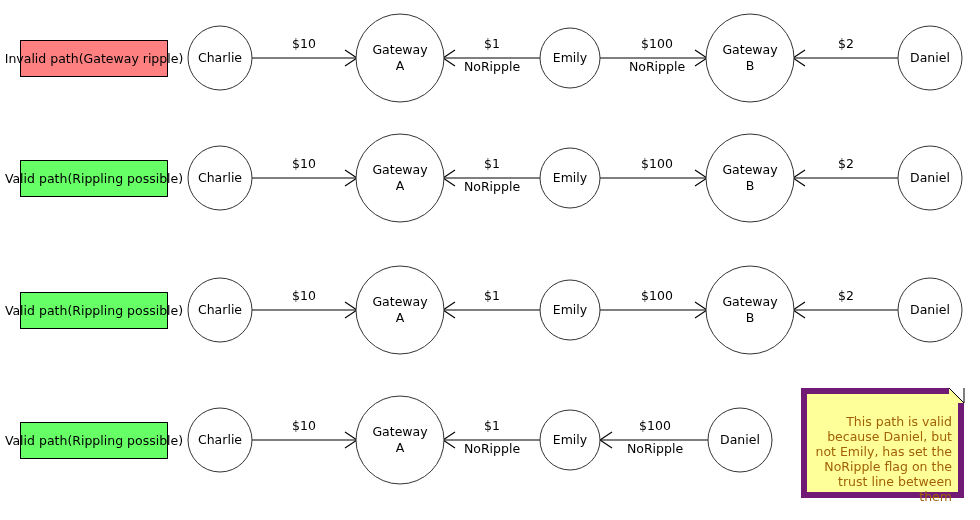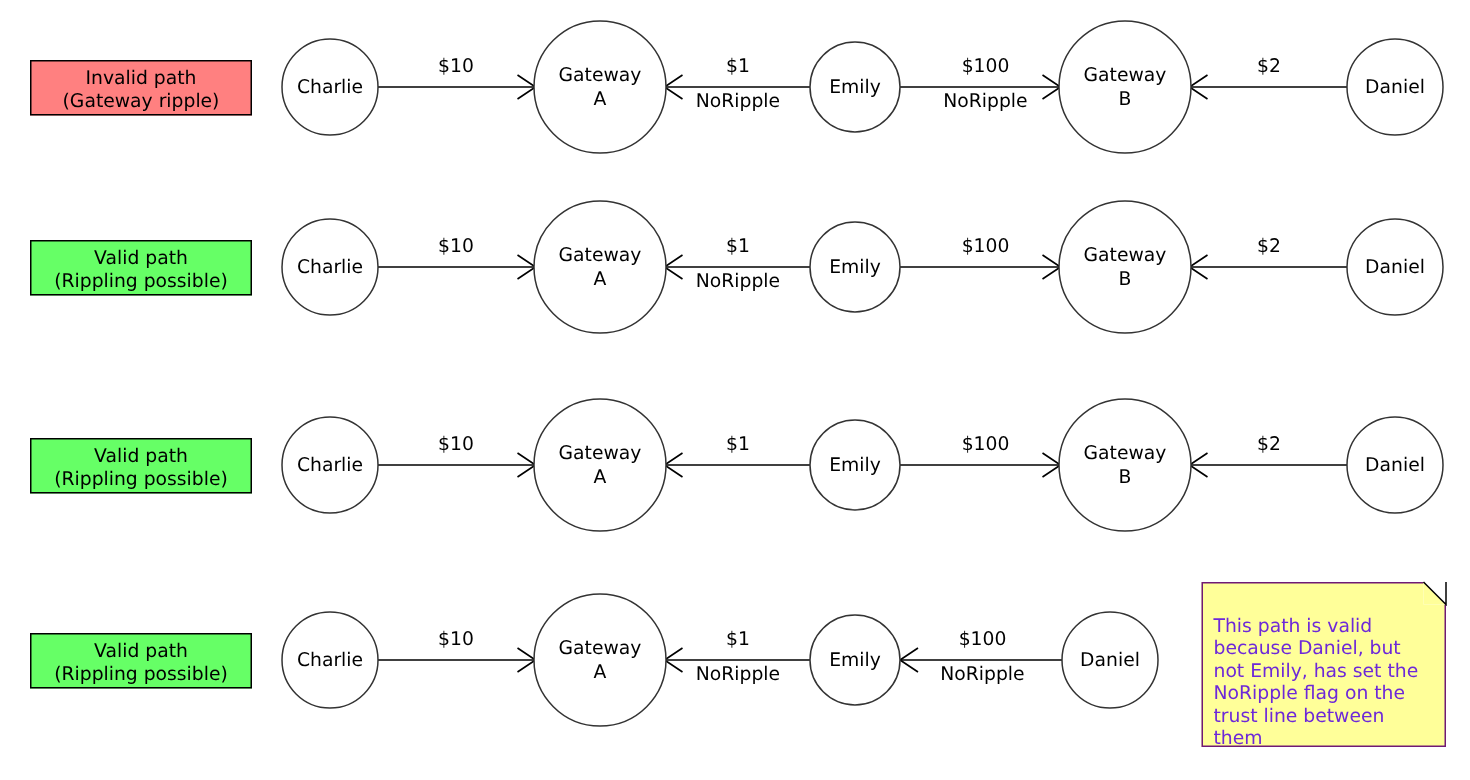--- a/index.html
+++ b/index.html
@@ -12,35 +12,36 @@
     position:relative;
   }
   #stage{position:absolute;left:0;top:0;width:980px;height:520px;}
   svg#diagram{position:absolute;left:0;top:0;width:980px;height:520px;display:block;}
 
   .legend-box{
     position:absolute;
     width:148px;height:37px;
     border:1px solid #000;
     box-sizing:border-box;
-    display:flex;flex-direction:column;
+    display:flex;flex-direction:row;
     align-items:center;justify-content:center;
     font-size:12.5px;line-height:15px;color:#000;
     text-align:center;
   }
   .legend-box span{display:block;white-space:nowrap;}
 
   .note{
     position:absolute;
     box-sizing:border-box;
     background:#ffff99;
-    border:1px solid #701a75;
-    font-size:12.5px;line-height:15px;color:#6d28d9;
+    border:6px solid #701a75;
+    font-size:12.5px;line-height:15px;color:#a16207;
     padding:5px 6px 4px 7px;
     white-space:pre-line;
+    text-align:right;
   }
   .note-fold{
     position:absolute;
     width:0;height:0;
     border-left:15px solid #ffff99;
     border-top:15px solid #ffffff;
   }
   .node-label{
     font-family:"DejaVu Sans","Liberation Sans",sans-serif;
     font-size:12.5px;fill:#000;

